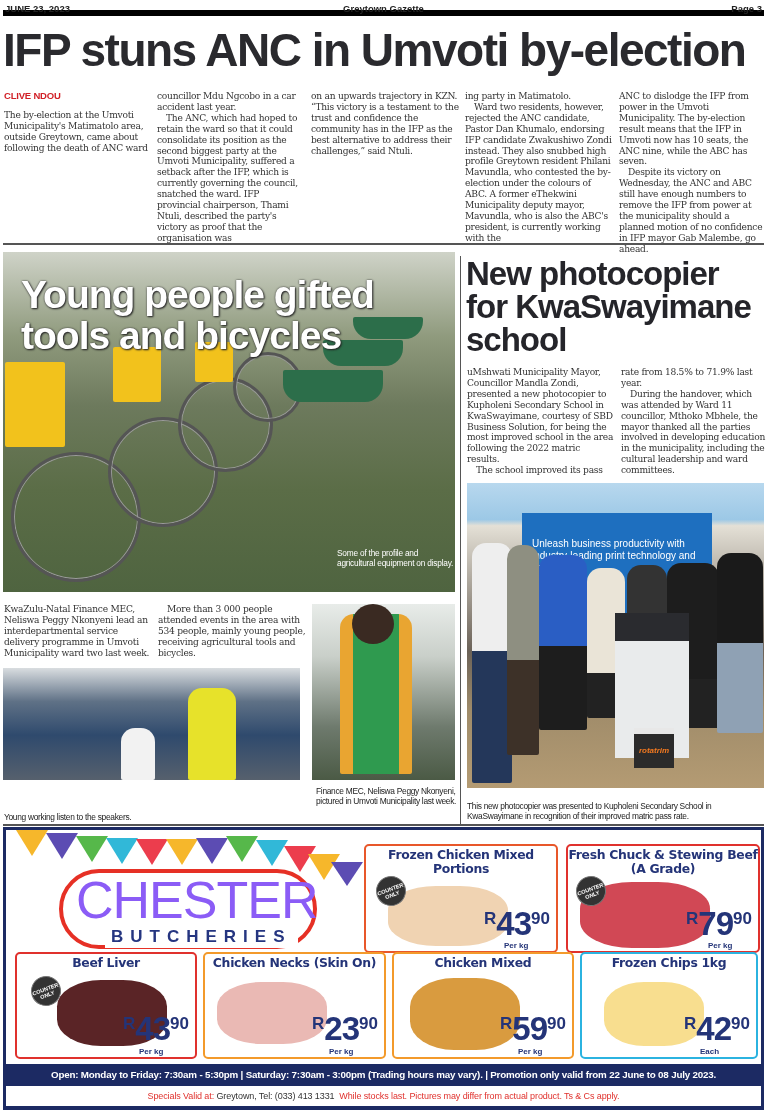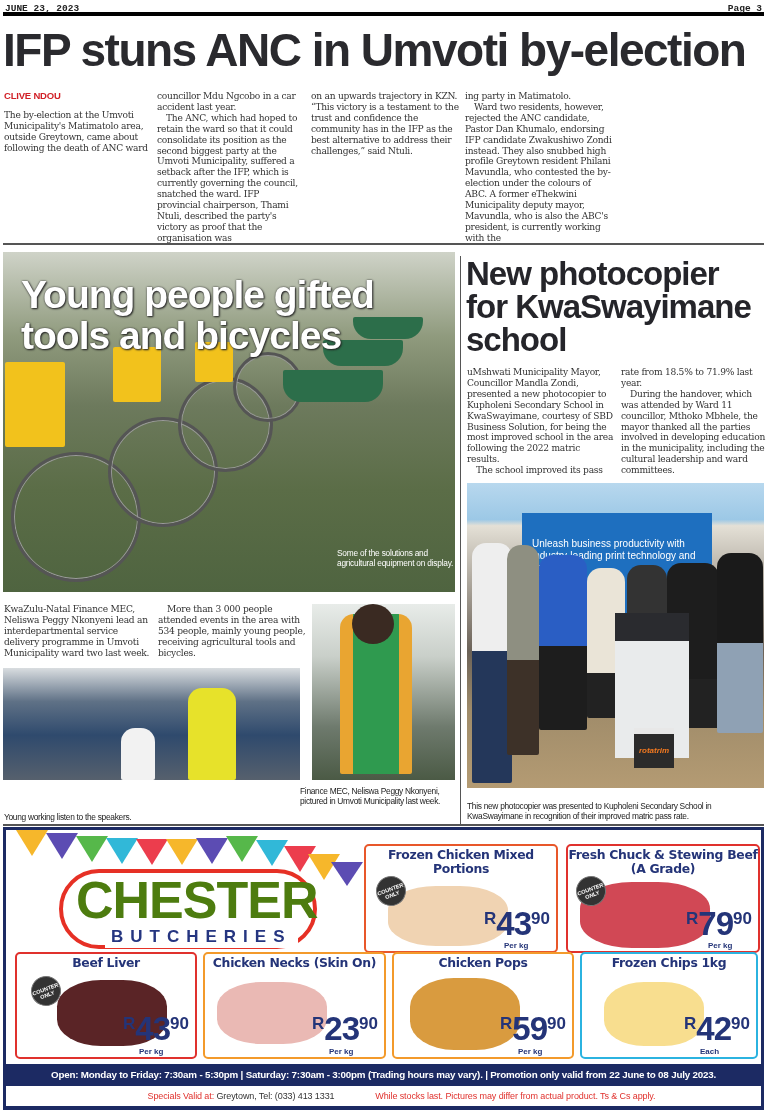--- a/index.html
+++ b/index.html
@@ -1,20 +1,20 @@
 <!DOCTYPE html>
 <html><head>
 <meta charset="utf-8">
 <style>
   * { box-sizing: border-box; margin: 0; padding: 0; }
   html, body { width: 767px; height: 1113px; background: #fff; overflow: hidden; }
   body { position: relative; font-family: "DejaVu Serif", serif; color: #222; }
 
-  .masthead { position: absolute; left: 3px; top: 2px; width: 761px; height: 14px; border-bottom: 4px solid #000000;
-    font-family: Liberation Mono, monospace; font-weight: bold; font-size: 9.5px; color: #222; }
+  .masthead { position: absolute; left: 3px; top: 2px; width: 761px; height: 14px; border-bottom: 6px solid #000000;
+    font-family: Liberation Sans, sans-serif; font-weight: bold; font-size: 9.5px; color: #222; }
   .masthead .date { position: absolute; left: 2px; top: 1px; }
   .masthead .paper { position: absolute; left: 0; right: 0; top: 1px; text-align: center; }
   .masthead .page { position: absolute; right: 2px; top: 1px; }
 
   .headline { position: absolute; left: 3px; top: 25px; width: 761px; font-family: "Liberation Sans", sans-serif;
     font-weight: bold; font-size: 46px; line-height: 50px; letter-spacing: -1.5px; color: #2a2a2e; white-space: nowrap; }
 
   .lead-story { position: absolute; left: 4px; top: 91px; width: 760px; height: 150px; }
   .col { position: absolute; top: 0; width: 148px; font-size: 9.1px; line-height: 10.9px; color: #333;
     font-family: "DejaVu Serif", serif; letter-spacing: -0.25px; }
@@ -55,47 +55,48 @@
   .box { position: absolute; left: 167px; top: 245px; width: 40px; height: 40px; background: #2b2b2b; border-top: 6px solid #e8e8e8; }
   .person { position: absolute; border-radius: 14px 14px 2px 2px; }
 
   .bottom-rule { position: absolute; left: 3px; top: 824px; width: 761px; height: 2px; background: #555; }
 
   
   .ad { position: absolute; left: 3px; top: 827px; width: 761px; height: 283px; background: #1c2a63; padding: 3px; }
   .ad-inner { position: absolute; left: 3px; top: 3px; width: 755px; height: 234px; background: #fff; overflow: hidden; }
   .flag { position: absolute; width: 0; height: 0; border-left: 16px solid transparent; border-right: 16px solid transparent; }
   .logo-ring { position: absolute; left: 53px; top: 39px; width: 258px; height: 80px; border: 4px solid #e63025; border-radius: 42px; }
-  .logo-main { position: absolute; left: 70px; top: 43px; font-family: "Liberation Sans", sans-serif; font-weight: bold; font-size: 52px; letter-spacing: -1px; color: #4d7c0f; line-height: 54px; }
+  .logo-main { position: absolute; left: 70px; top: 43px; font-family: "Liberation Sans", sans-serif; font-weight: normal; font-size: 52px; letter-spacing: -1px; color: #8b5cf6; line-height: 54px; }
   .logo-sub { position: absolute; left: 99px; top: 96px; background: #fff; padding: 0 6px; font-family: "Liberation Sans", sans-serif; font-weight: bold; font-size: 17px; letter-spacing: 7px; color: #253580; line-height: 22px; }
 
   .deal { position: absolute; background: #fff; border: 2px solid; border-radius: 5px; overflow: hidden; }
   .deal-name { position: absolute; left: 0; right: 0; top: 2px; text-align: center; font-family: "DejaVu Sans", sans-serif; font-weight: bold;
     color: #243478; font-size: 12.4px; line-height: 13.5px; letter-spacing: -0.3px; }
   .product { position: absolute; border-radius: 40%; }
   .counter { position: absolute; width: 30px; height: 30px; border-radius: 50%; background: #333; color: #fff; font-family: "Liberation Sans", sans-serif;
     font-size: 5.5px; font-weight: bold; text-align: center; line-height: 6px; padding-top: 9px; transform: rotate(-20deg); border: 1px solid #777; }
   .price { position: absolute; right: 6px; font-family: "Liberation Sans", sans-serif; font-weight: bold; color: #243478; white-space: nowrap; line-height: 1; }
   .price .r { font-size: 17px; vertical-align: top; position: relative; top: 3px; }
   .price .rand { font-size: 33px; letter-spacing: -1px; }
   .price .c { font-size: 17px; vertical-align: top; position: relative; top: 3px; }
   .unit { position: absolute; font-family: "Liberation Sans", sans-serif; font-weight: bold; font-size: 8px; color: #243478; }
 
   .hours-bar { position: absolute; left: 3px; top: 237px; width: 755px; height: 22px; background: #1c2a63; color: #fff; text-align: center;
     font-family: "Liberation Sans", sans-serif; font-weight: bold; font-size: 9.8px; line-height: 22px; letter-spacing: -0.2px; }
   .specials-bar { position: absolute; left: 3px; top: 259px; width: 755px; height: 20px; background: #fff; text-align: center;
     font-family: "Liberation Sans", sans-serif; font-size: 9px; line-height: 20px; letter-spacing: -0.1px; }
-  .red { color: #e0312d; margin-left: 36px; }
+  .red { color: #e0312d; }
   .dark { color: #333; }
 </style>
 </head>
 <body>
 
 <div class="masthead">
   <span class="date">JUNE 23, 2023</span>
+  <span class="paper">Greytown Gazette</span>
   <span class="page">Page 3</span>
 </div>
 
 <h1 class="headline">IFP stuns ANC in Umvoti by-election</h1>
 <div class="lead-story">
   <div class="col" style="left:0">
     <div class="byline">CLIVE NDOU</div>
     <p>The by-election at the Umvoti Municipality's Matimatolo area, outside Greytown, came about following the death of ANC ward</p>
   </div>
   <div class="col" style="left:153px">
@@ -103,60 +104,62 @@
     <p>The ANC, which had hoped to retain the ward so that it could consolidate its position as the second biggest party at the Umvoti Municipality, suffered a setback after the IFP, which is currently governing the council, snatched the ward. IFP provincial chairperson, Thami Ntuli, described the party's victory as proof that the organisation was</p>
   </div>
   <div class="col" style="left:307px">
     <p>on an upwards trajectory in KZN. “This victory is a testament to the trust and confidence the community has in the IFP as the best alternative to address their challenges,” said Ntuli.</p>
   </div>
   <div class="col" style="left:461px">
     <p>ing party in Matimatolo.</p>
     <p>Ward two residents, however, rejected the ANC candidate, Pastor Dan Khumalo, endorsing IFP candidate Zwakushiwo Zondi instead. They also snubbed high profile Greytown resident Philani Mavundla, who contested the by-election under the colours of ABC. A former eThekwini Municipality deputy mayor, Mavundla, who is also the ABC's president, is currently working with the</p>
   </div>
   <div class="col" style="left:615px">
+    <p>ANC to dislodge the IFP from power in the Umvoti Municipality. The by-election result means that the IFP in Umvoti now has 10 seats, the ANC nine, while the ABC has seven.</p>
+    <p>Despite its victory on Wednesday, the ANC and ABC still have enough numbers to remove the IFP from power at the municipality should a planned motion of no confidence in IFP mayor Gab Malembe, go ahead.</p>
   </div>
 </div>
 <div class="rule-heavy" style="top:243px"></div>
 
 <div class="photo bikes">
   <div class="bike-wheel" style="left:8px;top:200px;width:130px;height:130px"></div>
   <div class="bike-wheel" style="left:105px;top:165px;width:110px;height:110px"></div>
   <div class="bike-wheel" style="left:175px;top:125px;width:95px;height:95px"></div>
   <div class="bike-wheel" style="left:230px;top:100px;width:70px;height:70px"></div>
   <div class="bag" style="left:2px;top:110px;width:60px;height:85px"></div>
   <div class="bag" style="left:110px;top:95px;width:48px;height:55px"></div>
   <div class="bag" style="left:192px;top:90px;width:38px;height:40px"></div>
   <div class="barrow" style="left:280px;top:118px;width:100px;height:32px"></div>
   <div class="barrow" style="left:320px;top:88px;width:80px;height:26px"></div>
   <div class="barrow" style="left:350px;top:65px;width:70px;height:22px"></div>
   <div class="overlay-title">
     <div>Young people gifted</div>
     <div>tools and bicycles</div>
   </div>
 </div>
-<div class="photo-caption-on">Some of the solutions and agricultural equipment on display.</div>
+<div class="photo-caption-on">Some of the profile and agricultural equipment on display.</div>
 
 <div class="sub-text" style="left:4px">
   <p>KwaZulu-Natal Finance MEC, Neliswa Peggy Nkonyeni lead an interdepartmental service delivery programme in Umvoti Municipality ward two last week.</p>
 </div>
 <div class="sub-text" style="left:158px;text-indent:9px">
   <p>More than 3 000 people attended events in the area with 534 people, mainly young people, receiving agricultural tools and bicycles.</p>
 </div>
 
 <div class="photo crowd">
   <div class="person" style="left:185px;top:20px;width:48px;height:92px;background:#e7e22a"></div>
   <div class="person" style="left:118px;top:60px;width:34px;height:52px;background:#f2f2f2"></div>
 </div>
 <div class="caption" style="left:4px;top:812px;">Young working listen to the speakers.</div>
 
 <div class="photo mec">
   <div class="person" style="left:28px;top:10px;width:72px;height:160px;background:linear-gradient(90deg,#e9a531 0 18%,#2f9a4f 18% 82%,#e9a531 82%)"></div>
   <div class="person" style="left:40px;top:0px;width:42px;height:40px;background:#3a2a22;border-radius:50%"></div>
 </div>
-<div class="caption" style="left:300px;top:786px;width:148px">Finance MEC, Neliswa Peggy Nkonyeni, pictured in Umvoti Municipality last week.</div>
+<div class="caption" style="left:316px;top:786px;width:148px">Finance MEC, Neliswa Peggy Nkonyeni, pictured in Umvoti Municipality last week.</div>
 
 <div class="vrule"></div>
 
 <h2 class="copier-title">New photocopier for KwaSwayimane school</h2>
 <div class="sub-text" style="left:467px;top:367px">
   <p>uMshwati Municipality Mayor, Councillor Mandla Zondi, presented a new photocopier to Kupholeni Secondary School in KwaSwayimane, courtesy of SBD Business Solution, for being the most improved school in the area following the 2022 matric results.</p>
   <p>The school improved its pass</p>
 </div>
 <div class="sub-text" style="left:621px;top:367px">
   <p>rate from 18.5% to 71.9% last year.</p>
@@ -225,21 +228,21 @@
     </div>
 
     <div class="deal" style="left:197px;top:122px;width:183px;height:107px;border-color:#f39a2b">
       <div class="deal-name">Chicken Necks (Skin On)</div>
       <div class="product" style="left:12px;top:28px;width:110px;height:62px;background:#eab9b4"></div>
       <div class="price" style="top:58px"><span class="r">R</span><span class="rand">23</span><span class="c">90</span></div>
       <div class="unit" style="left:124px;top:93px">Per kg</div>
     </div>
 
     <div class="deal" style="left:386px;top:122px;width:182px;height:107px;border-color:#f39a2b">
-      <div class="deal-name">Chicken Pops</div>
+      <div class="deal-name">Chicken Mixed</div>
       <div class="product" style="left:16px;top:24px;width:110px;height:72px;background:#d99b3f"></div>
       <div class="price" style="top:58px"><span class="r">R</span><span class="rand">59</span><span class="c">90</span></div>
       <div class="unit" style="left:124px;top:93px">Per kg</div>
     </div>
 
     <div class="deal" style="left:574px;top:122px;width:178px;height:107px;border-color:#2bb3e0">
       <div class="deal-name">Frozen Chips 1kg</div>
       <div class="product" style="left:22px;top:28px;width:100px;height:64px;background:#f8de8f"></div>
       <div class="price" style="top:58px"><span class="r">R</span><span class="rand">42</span><span class="c">90</span></div>
       <div class="unit" style="left:118px;top:93px">Each</div>

